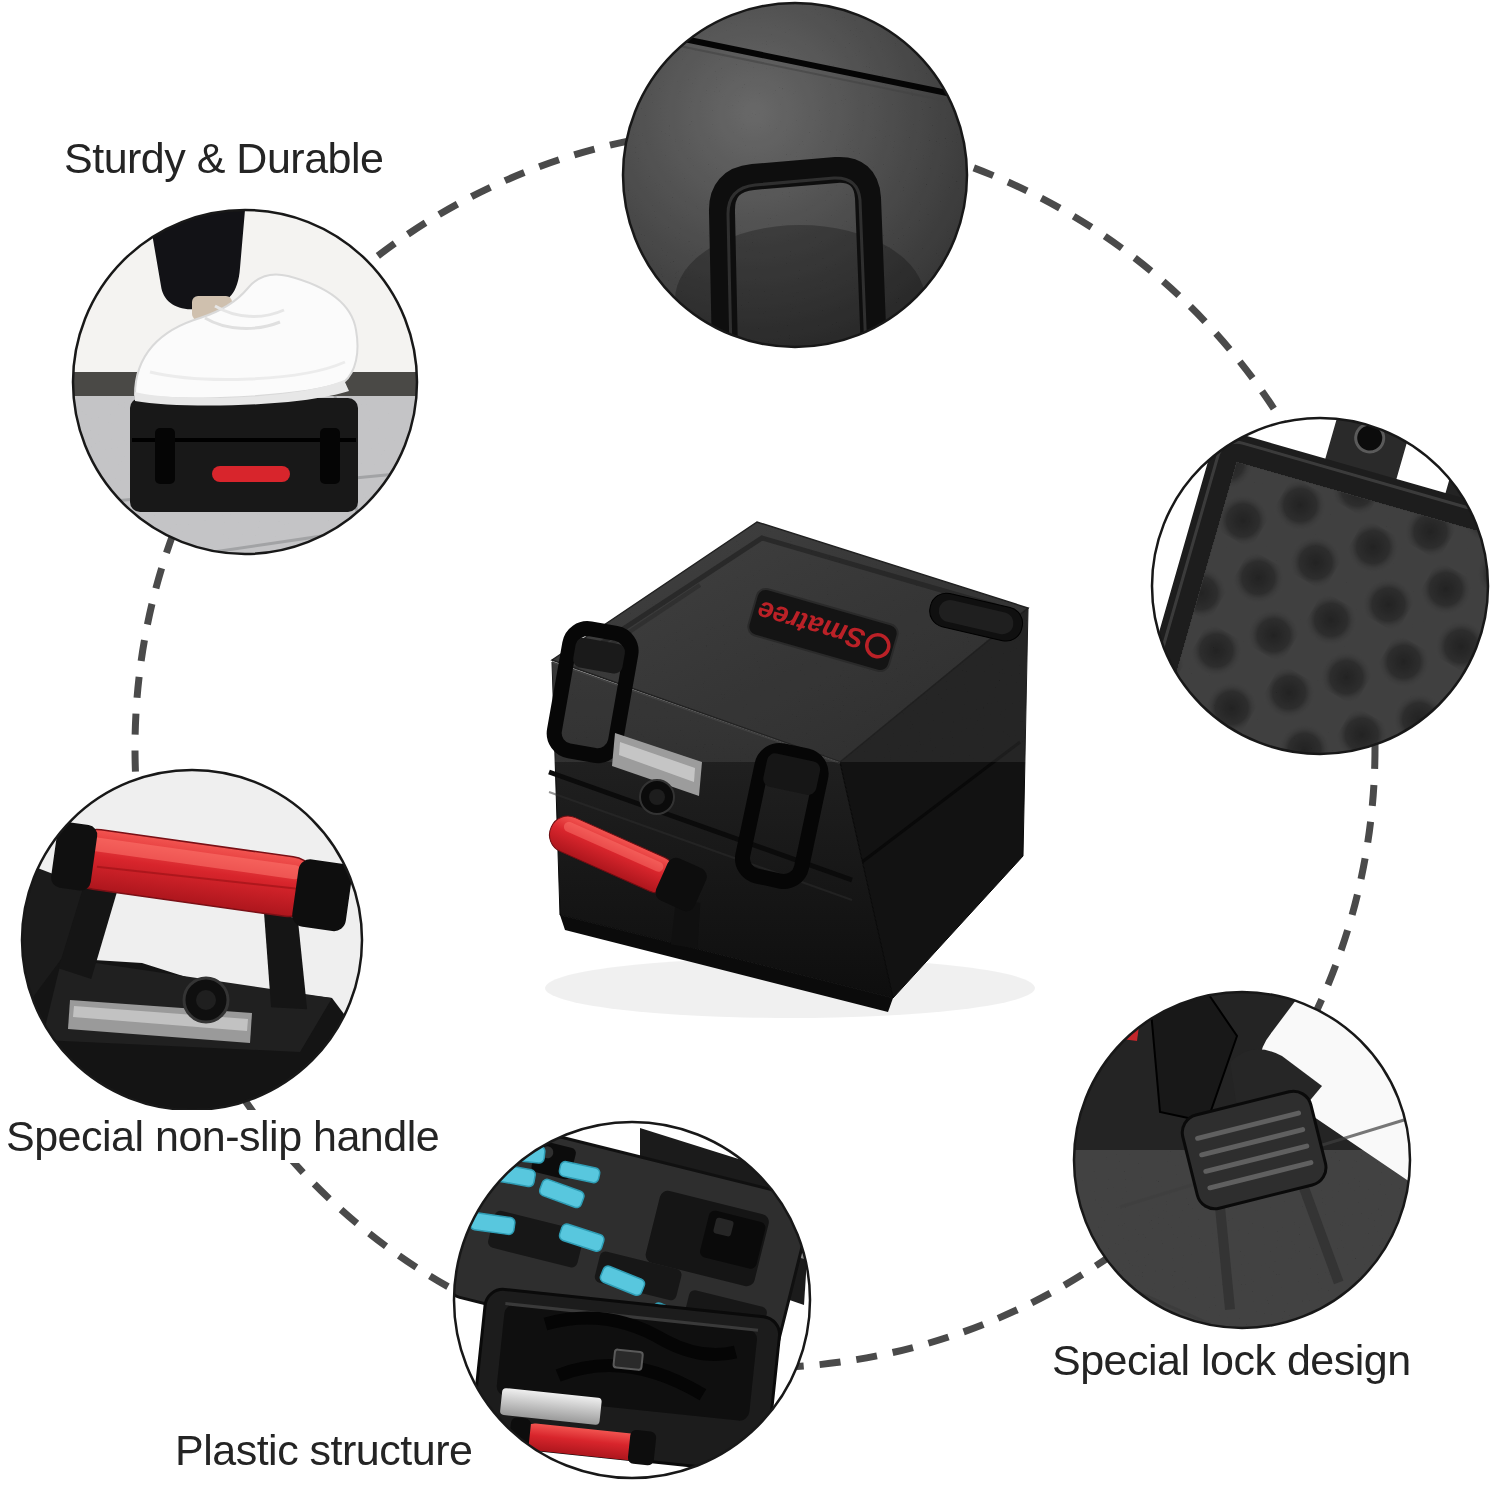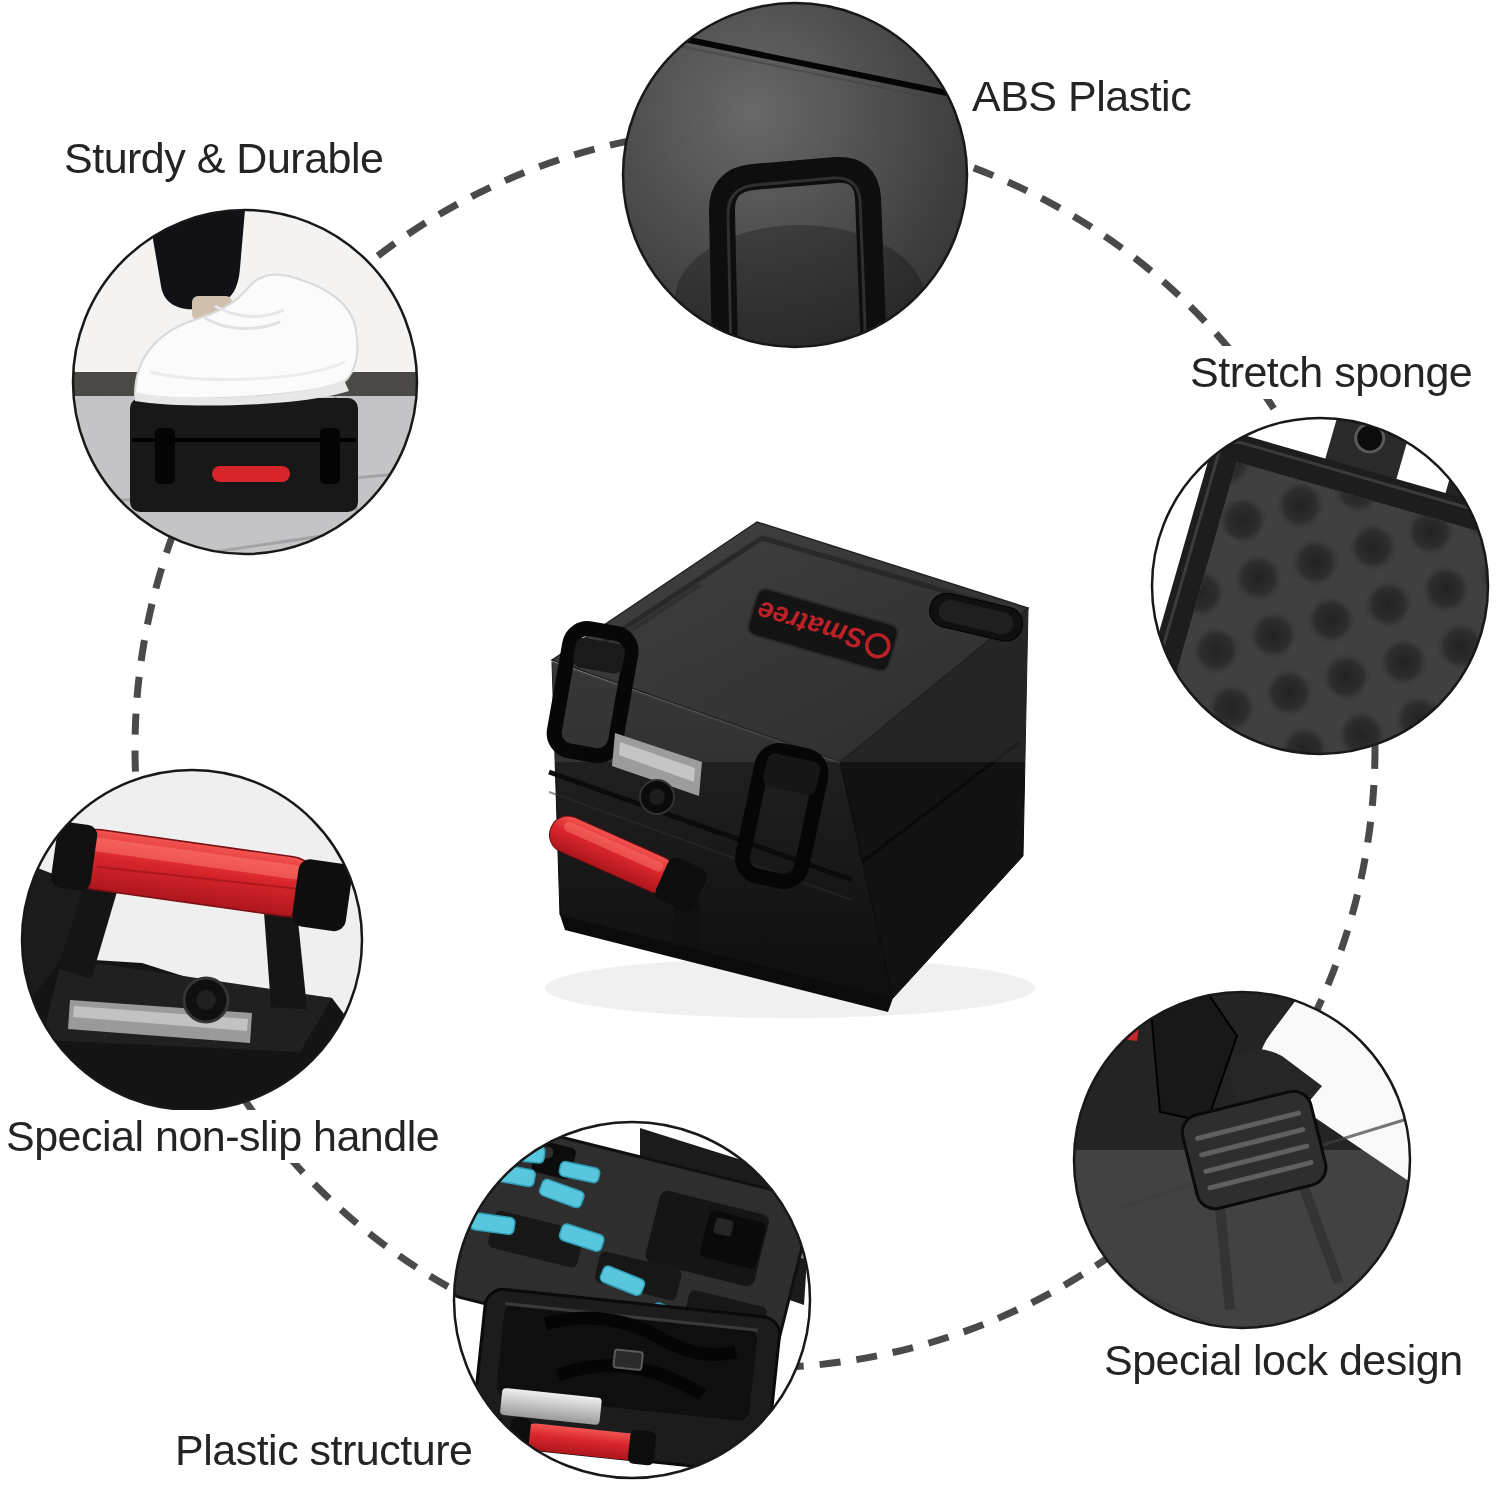--- a/index.html
+++ b/index.html
@@ -15,21 +15,21 @@
     background:#ffffff;
     padding:2px 10px;
     white-space:nowrap;
     line-height:1.15;
     z-index:5;
   }
   .lbl-sturdy{left:54px;top:132px;}
   .lbl-abs{left:962px;top:70px;}
   .lbl-sponge{left:1180px;top:346px;}
   .lbl-handle{left:-4px;top:1110px;}
-  .lbl-lock{left:1094px;top:1334px;}
+  .lbl-lock{left:1042px;top:1334px;}
   .lbl-double{left:165px;top:1424px;}
 </style>
 </head>
 <body>
 
 <div class="canvas">
 
 <svg class="scene" width="1500" height="1490" viewBox="0 0 1500 1490">
   <defs>
     <clipPath id="c1">
@@ -277,19 +277,17 @@
     <circle cx="245" cy="382" r="172"></circle>
     <circle cx="795" cy="175" r="172"></circle>
     <circle cx="1320" cy="586" r="168"></circle>
     <circle cx="192" cy="940" r="170"></circle>
     <circle cx="1242" cy="1160" r="168"></circle>
     <circle cx="632" cy="1300" r="178"></circle>
   </g>
 </svg>
 
 <div class="label lbl-sturdy">Sturdy &amp; Durable</div>
-<div class="label lbl-abs">ABS Plastic</div>
-<div class="label lbl-sponge">Stretch sponge</div>
 <div class="label lbl-handle">Special non-slip handle</div>
 <div class="label lbl-lock">Special lock design</div>
 <div class="label lbl-double">Plastic structure</div>
 
 </div>
 
 </body></html>

